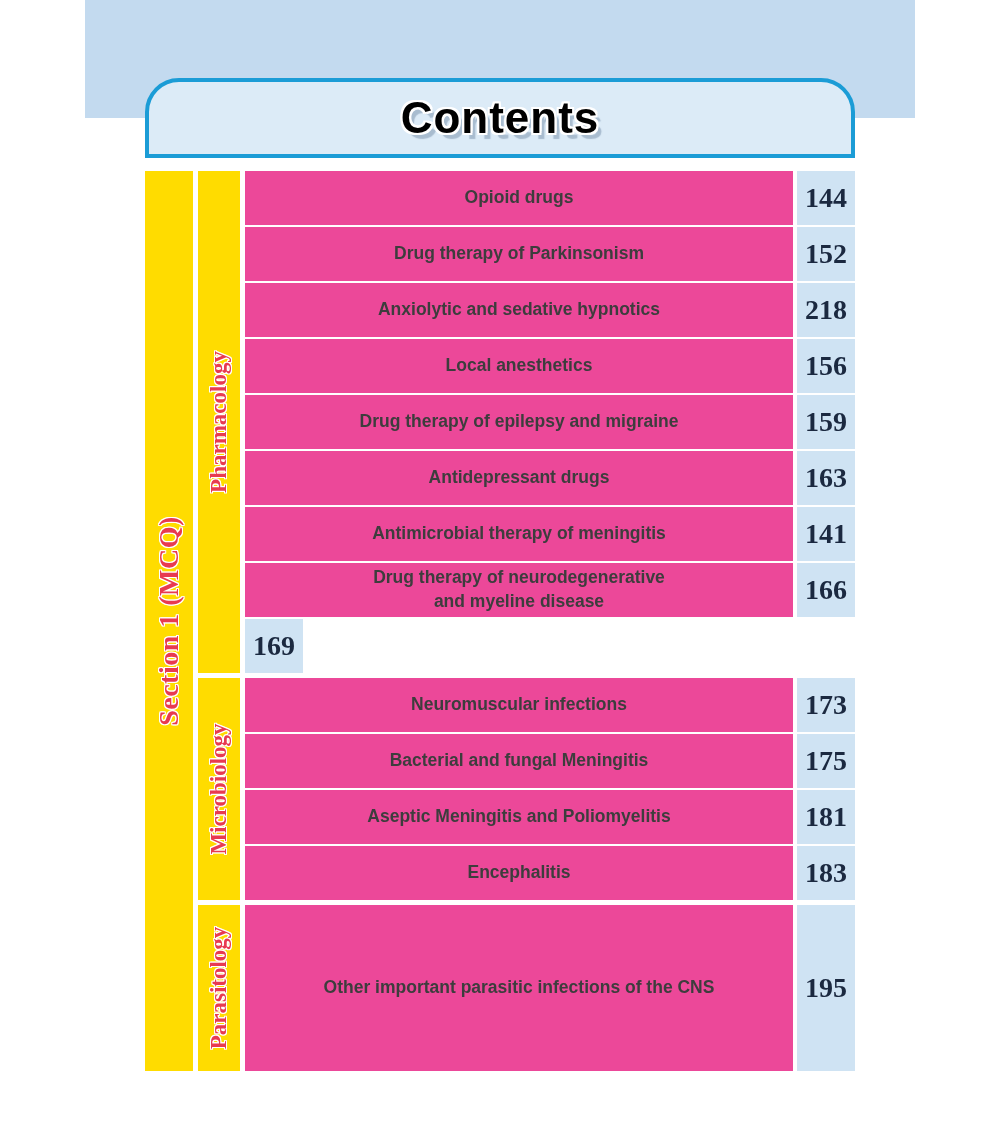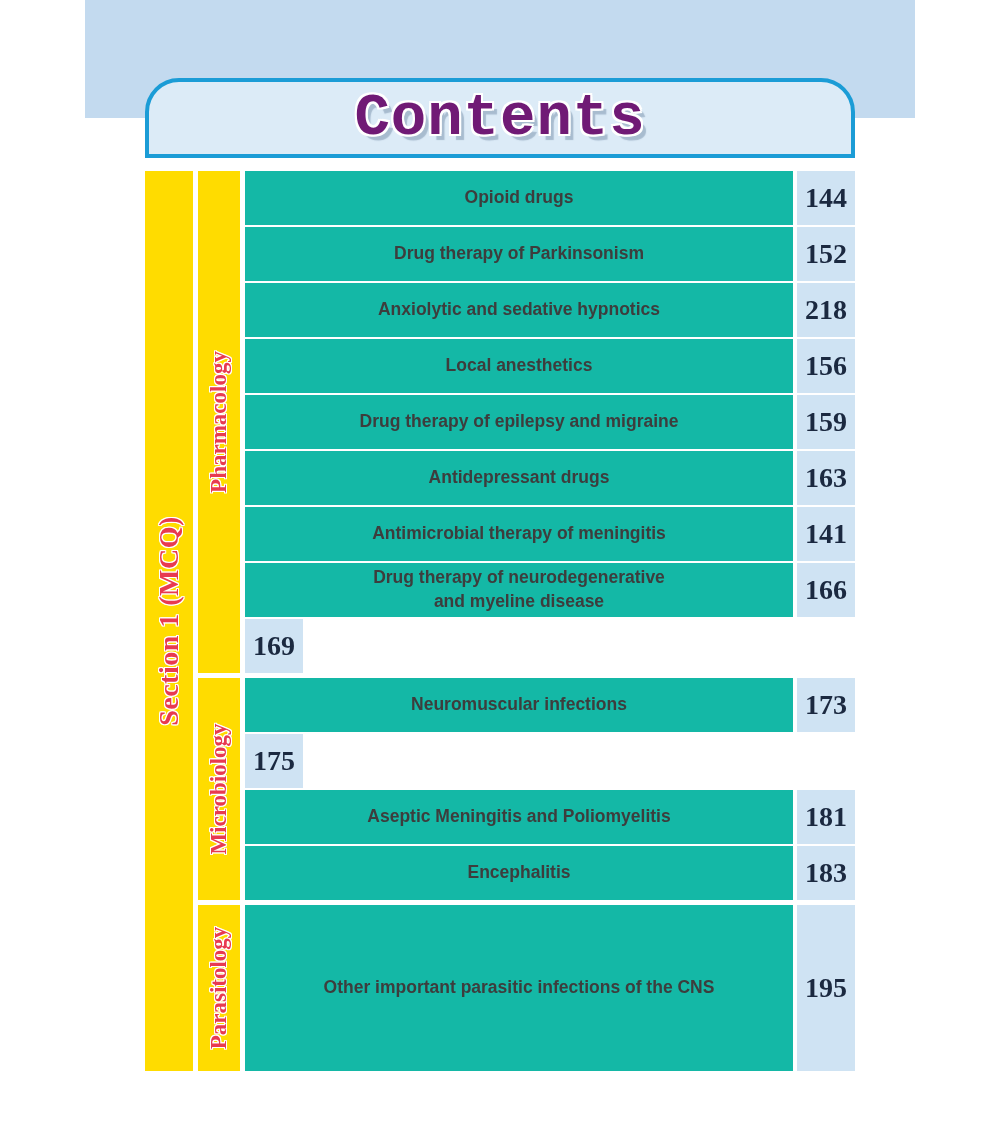--- a/index.html
+++ b/index.html
@@ -11,23 +11,23 @@
     position:absolute; left:85px; top:0; width:830px; height:118px;
     background:#c3daef;
   }
   .header-box {
     position:absolute; left:145px; top:78px; width:710px; height:80px;
     background:#dcebf7; border:4px solid #1b9cd6;
     border-radius:34px 34px 0 0;
     display:flex; align-items:center; justify-content:center;
   }
   .contents-title {
-    font-family:Liberation Mono, monospace;
-    font-weight:bold; font-size:59px; letter-spacing:1px;
-    color:#701a75;
+    font-family:Liberation Sans, sans-serif;
+    font-weight:bold; font-size:44px; letter-spacing:1px;
+    color:#000000;
     text-shadow:
       -2px -2px 0 #ffffff, 2px -2px 0 #ffffff,
       -2px 2px 0 #ffffff, 2px 2px 0 #ffffff,
       -2px 0 0 #ffffff, 2px 0 0 #ffffff,
       0 -2px 0 #ffffff, 0 2px 0 #ffffff,
       5px 6px 1px rgba(125,150,175,0.55);
   }
   .toc {
     position:absolute; left:145px; top:171px; width:710px; height:900px;
     display:flex; gap:5px;
@@ -38,21 +38,21 @@
   .sections {
     flex:1; display:flex; flex-direction:column; gap:5px;
   }
   .section { display:flex; gap:5px; }
   .col-subject {
     width:42px; background:#ffdc00; position:relative;
   }
   .rows { flex:1; display:flex; flex-direction:column; gap:2px; }
   .row { flex:1; display:flex; gap:4px; }
   .cell-title {
-    flex:1; background:#14b8a6;
+    flex:1; background:#ec4899;
     display:flex; align-items:center; justify-content:center; text-align:center;
     font-size:17.5px; font-weight:bold; color:#3d3d3d;
     line-height:1.35; white-space:pre-line;
   }
   .cell-page {
     width:58px; background:#cfe3f3;
     display:flex; align-items:center; justify-content:center;
     font-family:"Liberation Serif", serif;
     font-size:28px; font-weight:bold; color:#1b2940;
   }
@@ -132,20 +132,21 @@
         <div class="section" style="height: 222px;">
           <div class="col-subject">
             <span class="vlabel subject-label">Microbiology</span>
           </div>
           <div class="rows">
             <div class="row">
               <div class="cell-title">Neuromuscular infections</div>
               <div class="cell-page">173</div>
             </div>
             <div class="row">
+              <div class="cell-title">Bacterial and fungal Meningitis</div>
               <div class="cell-page">175</div>
             </div>
             <div class="row">
               <div class="cell-title">Aseptic Meningitis and Poliomyelitis</div>
               <div class="cell-page">181</div>
             </div>
             <div class="row">
               <div class="cell-title">Encephalitis</div>
               <div class="cell-page">183</div>
             </div>

